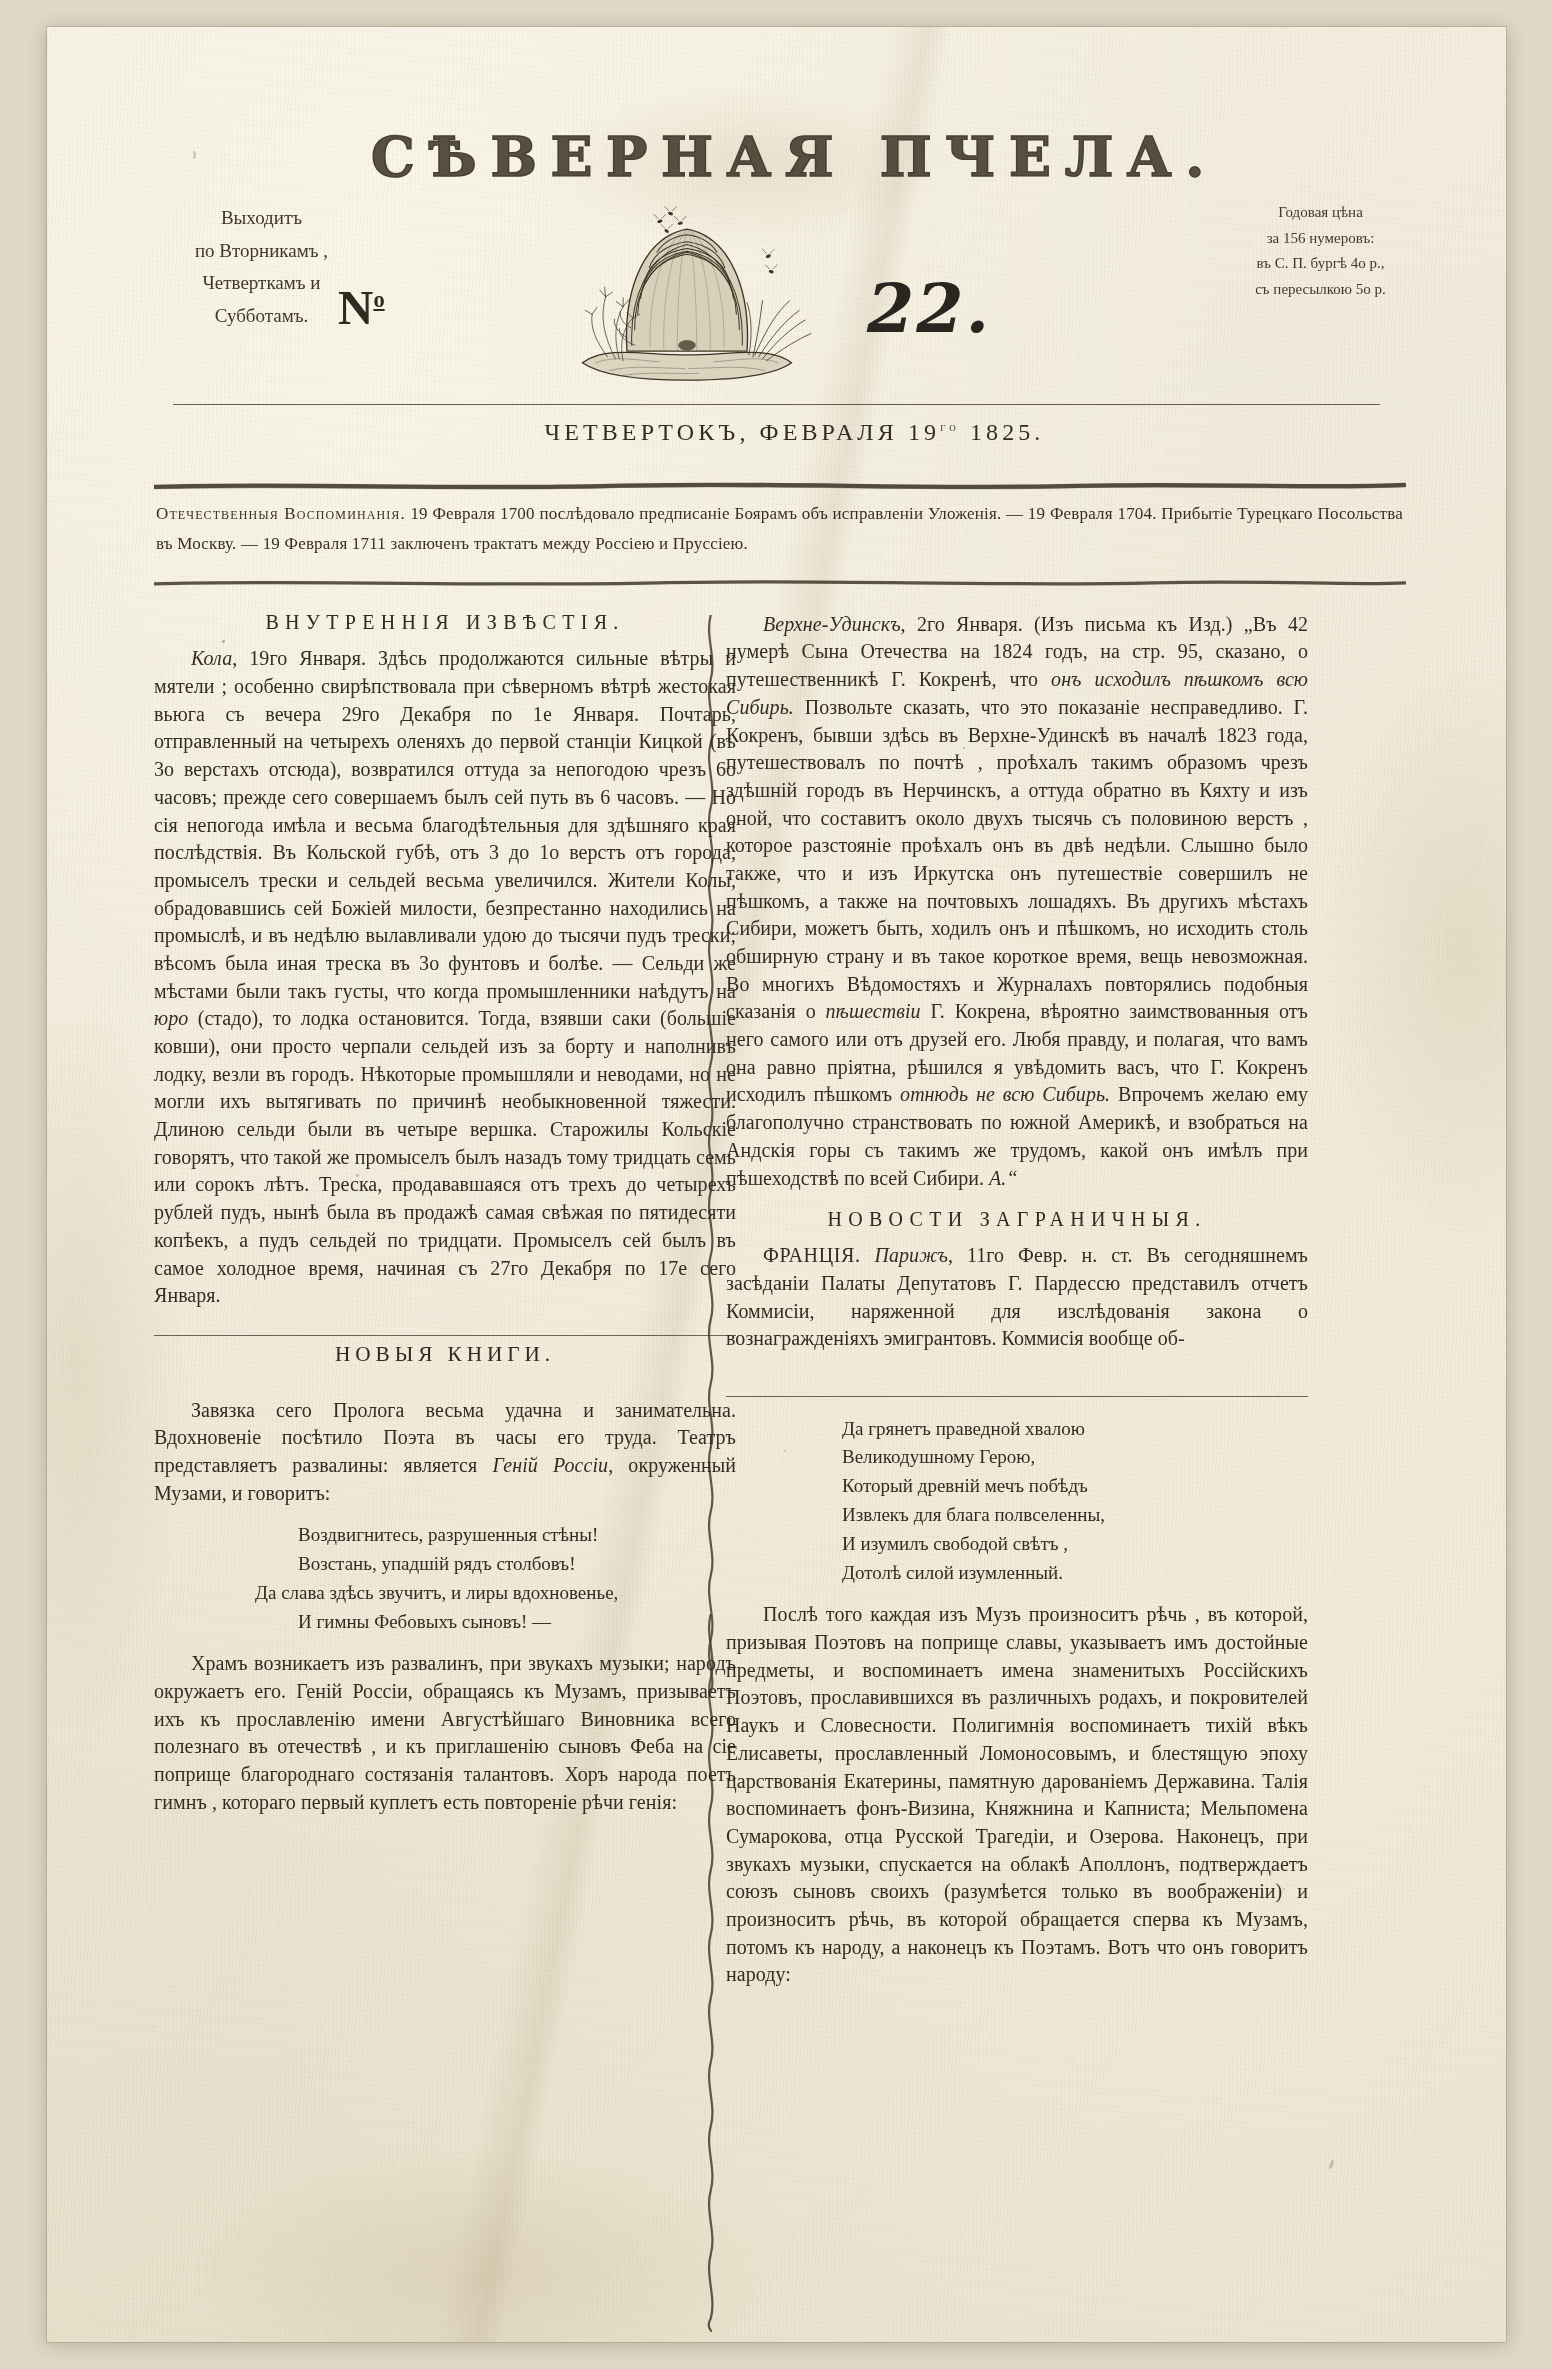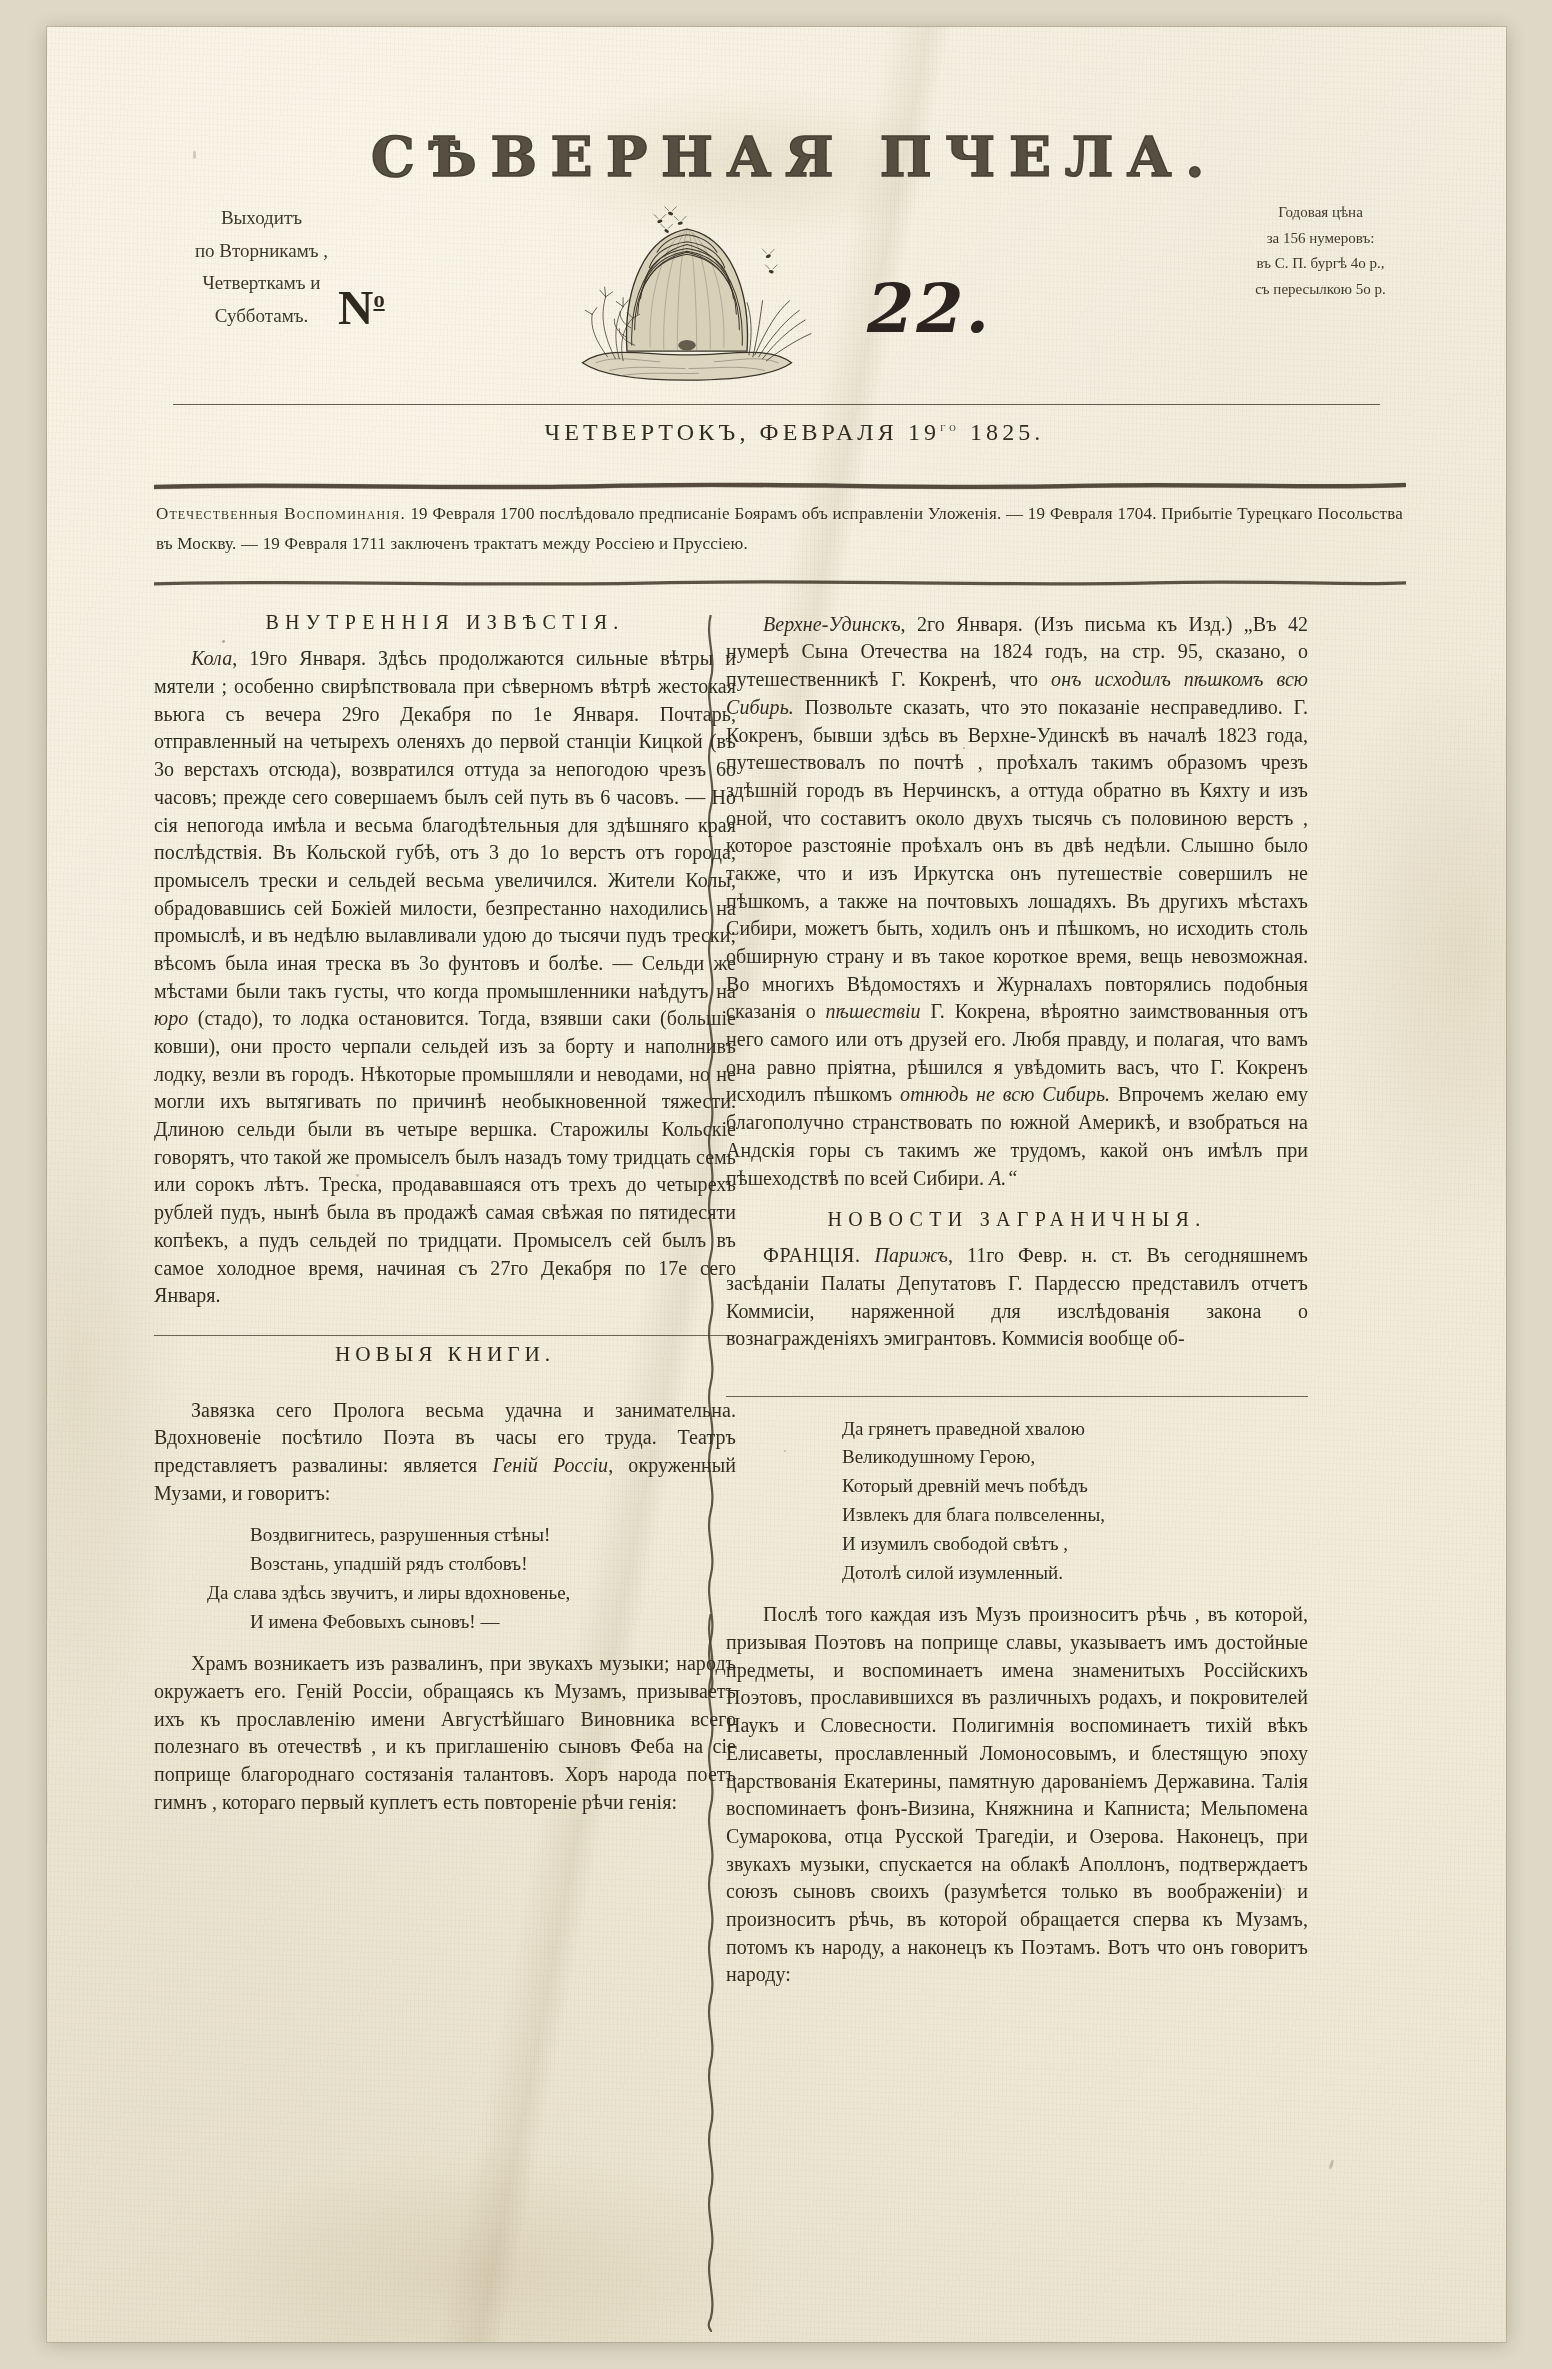--- a/index.html
+++ b/index.html
@@ -141,21 +141,21 @@
     font-size:15.3px; line-height:1.46;
     text-align:justify; text-indent:29px;
     color:#393126;
   }
 
   .verse{ margin:13.6px 0 13.6px 0; }
   .verse .vline{
     font-size:19px; line-height:1.52; color:#332c22;
     white-space:nowrap;
   }
-  .verse-l { margin-left:53px; }
+  .verse-l { margin-left:101px; }
   .verse-r { margin-left:116px; }
   .verse .ind2{ margin-left:43px; }
 
   .hrule-thin{ border:0; border-top:1.5px solid #4a4234; margin:9.7px 0 5.8px; opacity:.8; }
 
   
   .speck{ position:absolute; background:#4a4033; border-radius:50%; opacity:.38; z-index:4; }
 </style>
 </head>
 <body>
@@ -304,21 +304,21 @@
 
       <div class="section-head small" style="margin-bottom:30px">НОВЫЯ КНИГИ.</div>
 
 
       <p class="body-p" style="margin-top:9.7px"><span>Завязка сего Пролога весьма удачна и занимательна. Вдохновеніе посѣтило Поэта въ часы его труда. Театръ представляетъ развалины: является </span><span class="it">Геній Россіи</span><span>, окруженный Музами, и говоритъ:</span></p>
 
       <div class="verse verse-l">
         <div class="vline ind2">Воздвигнитесь, разрушенныя стѣны!</div>
         <div class="vline ind2">Возстань, упадшій рядъ столбовъ!</div>
         <div class="vline">Да слава здѣсь звучитъ, и лиры вдохновенье,</div>
-        <div class="vline ind2">И имена Фебовыхъ сыновъ! —</div>
+        <div class="vline ind2">И гимны Фебовыхъ сыновъ! —</div>
       </div>
 
       <p class="body-p">Храмъ возникаетъ изъ развалинъ, при звукахъ музыки; народъ окружаетъ его. Геній Россіи, обращаясь къ Музамъ, призываетъ ихъ къ прославленію имени Августѣйшаго Виновника всего полезнаго въ отечествѣ , и къ приглашенію сыновъ Феба на сіе поприще благороднаго состязанія талантовъ. Хоръ народа поетъ гимнъ , котораго первый куплетъ есть повтореніе рѣчи генія:</p>
     </div>
 
     <div class="col col-right">
 
       <p class="body-p" style="margin-top:5.8px"><span class="it">Верхне-Удинскъ</span><span>, 2го Января. (Изъ письма къ Изд.)</span><span> „Въ 42 нумерѣ Сына Отечества на 1824 годъ, на стр. 95, сказано, о путешественникѣ Г. Кокренѣ, что </span><span class="it">онъ исходилъ пѣшкомъ всю Сибирь.</span><span> Позвольте сказать, что это показаніе несправедливо. Г. Кокренъ, бывши здѣсь въ Верхне-Удинскѣ въ началѣ 1823 года, путешествовалъ по почтѣ , проѣхалъ такимъ образомъ чрезъ здѣшній городъ въ Нерчинскъ, а оттуда обратно въ Кяхту и изъ оной, что составитъ около двухъ тысячь съ половиною верстъ , которое разстояніе проѣхалъ онъ въ двѣ недѣли. Слышно было также, что и изъ Иркутска онъ путешествіе совершилъ не пѣшкомъ, а также на почтовыхъ лошадяхъ. Въ другихъ мѣстахъ Сибири, можетъ быть, ходилъ онъ и пѣшкомъ, но исходить столь обширную страну и въ такое короткое время, вещь невозможная. Во многихъ Вѣдомостяхъ и Журналахъ повторялись подобныя сказанія о </span><span class="it">пѣшествіи</span><span> Г. Кокрена, вѣроятно заимствованныя отъ него самого или отъ друзей его. Любя правду, и полагая, что вамъ она равно пріятна, рѣшился я увѣдомить васъ, что Г. Кокренъ исходилъ пѣшкомъ </span><span class="it">отнюдь не всю Сибирь.</span><span> Впрочемъ желаю ему благополучно странствовать по южной Америкѣ, и взобраться на Андскія горы съ такимъ же трудомъ, какой онъ имѣлъ при пѣшеходствѣ по всей Сибири. </span><span class="it">А.“</span></p>
 
       <div class="section-head" style="margin-top:15.5px">НОВОСТИ ЗАГРАНИЧНЫЯ.</div>

